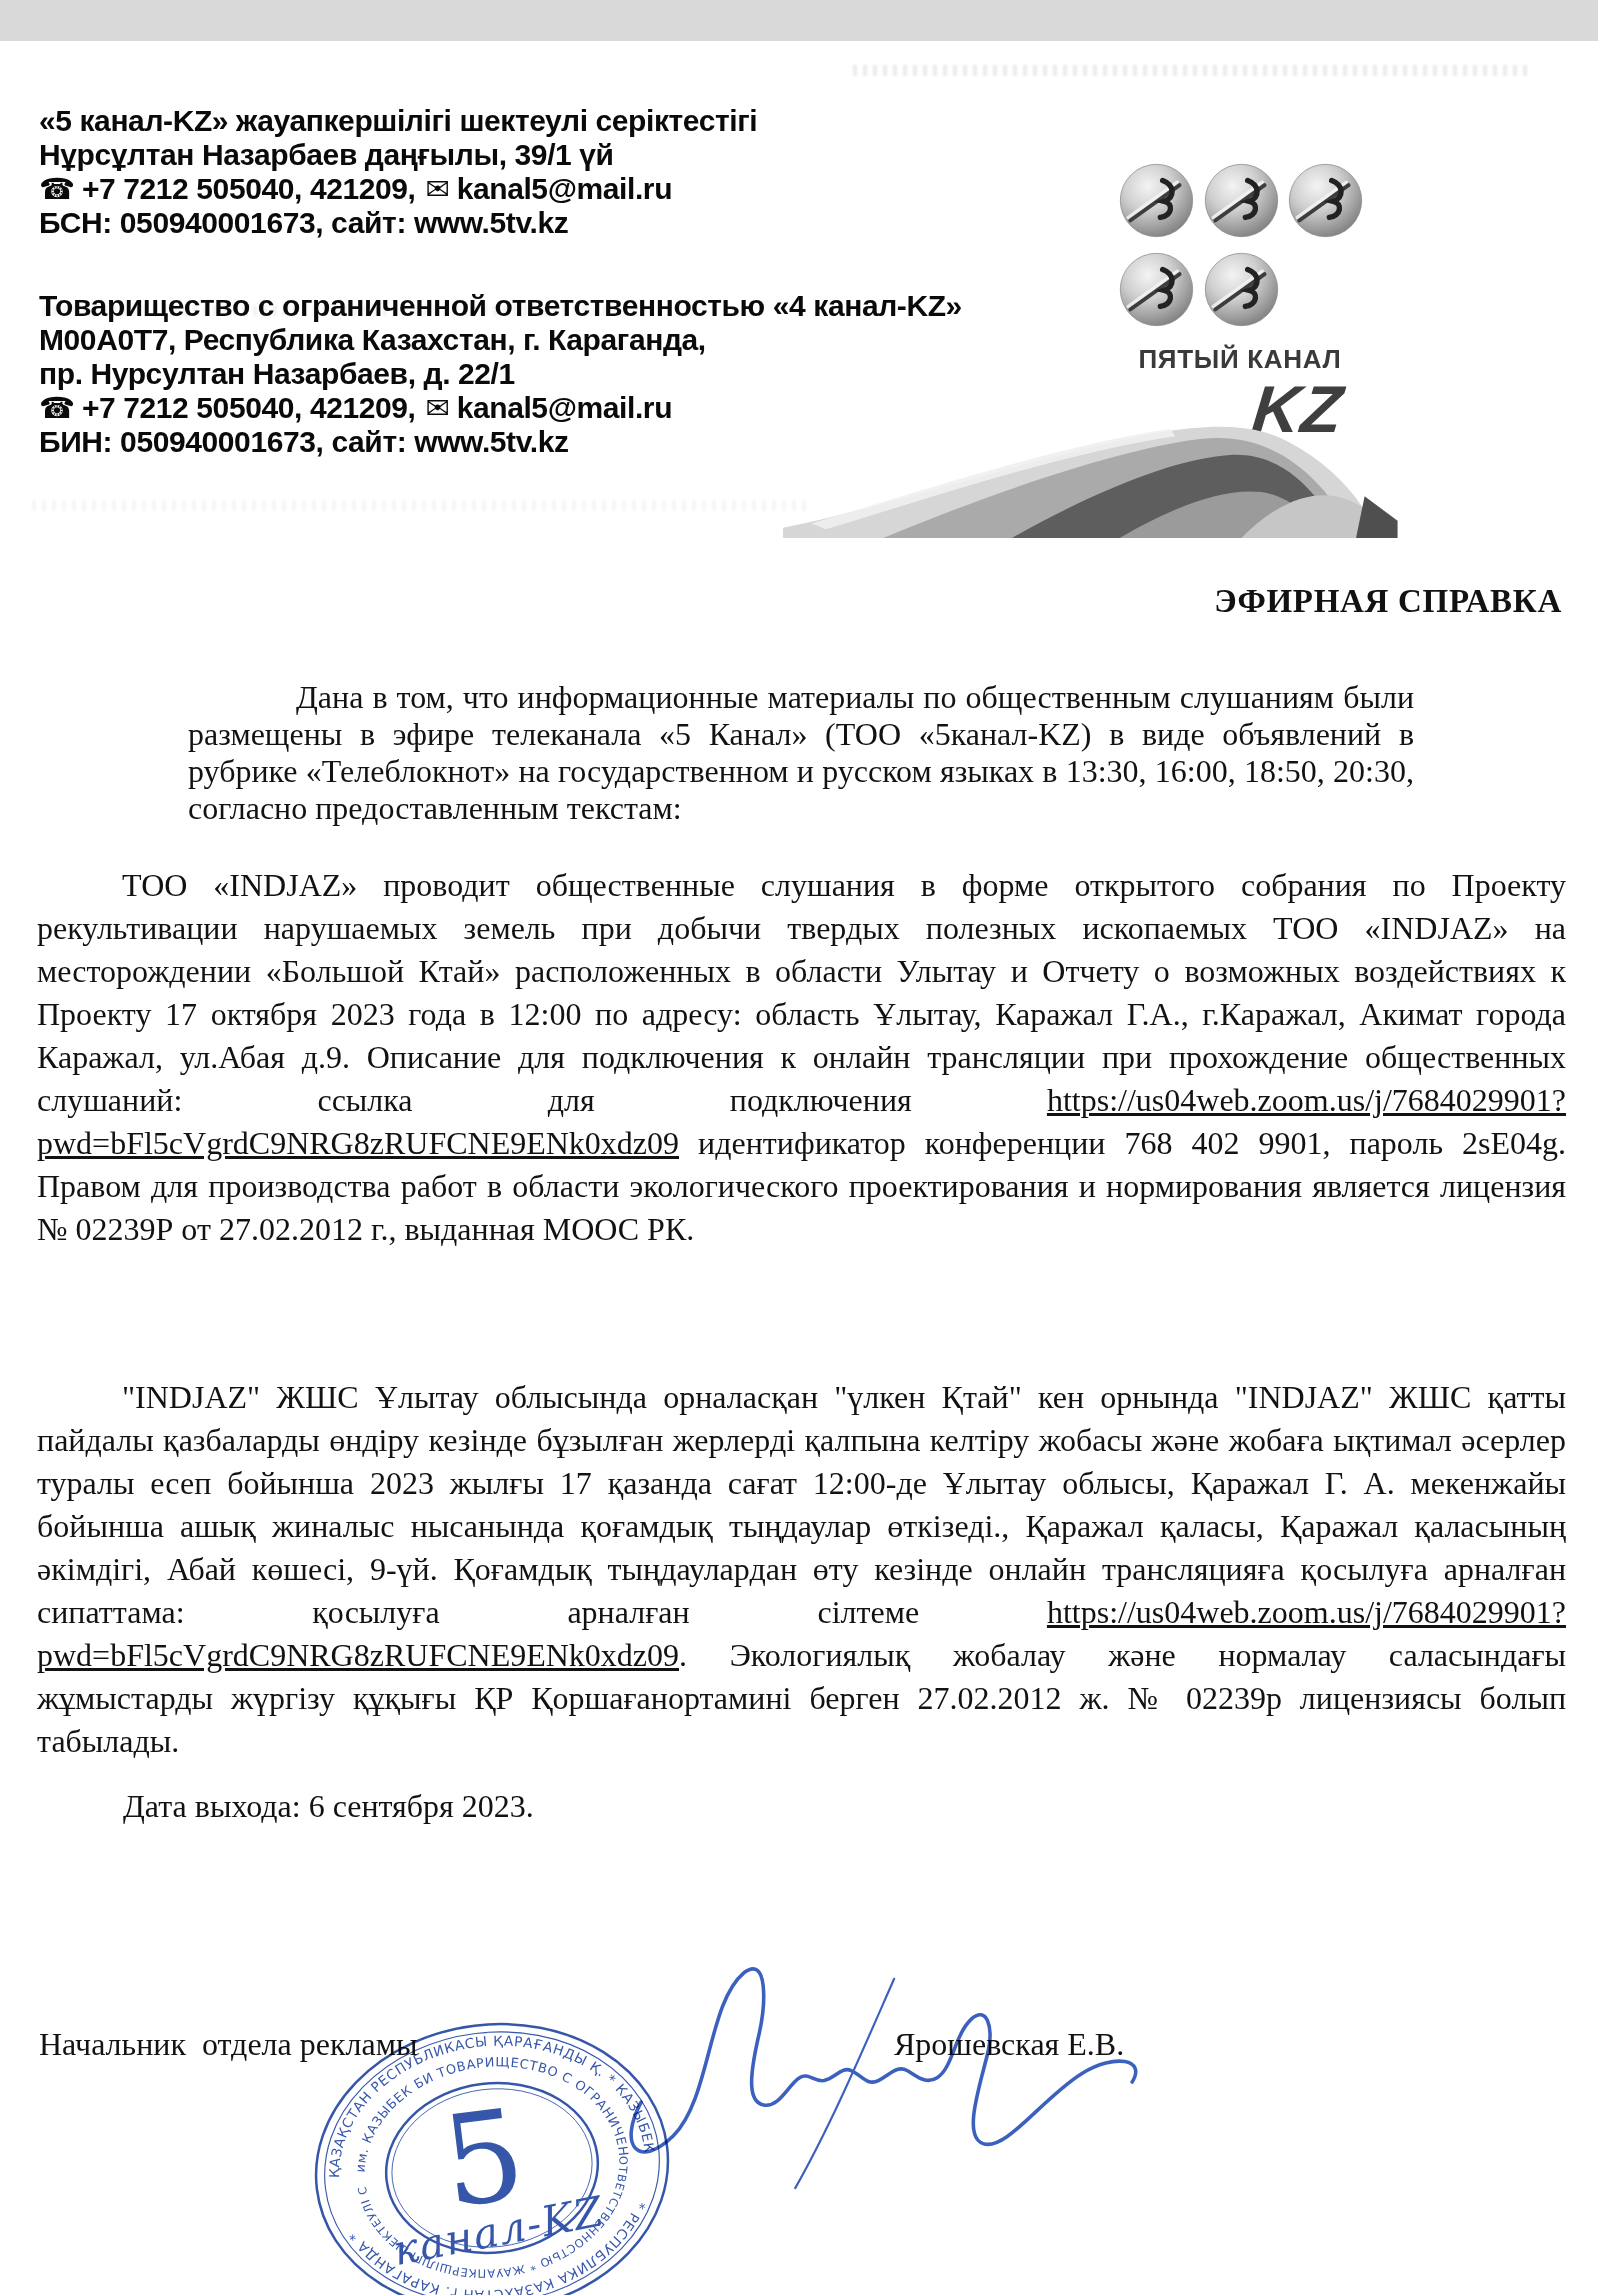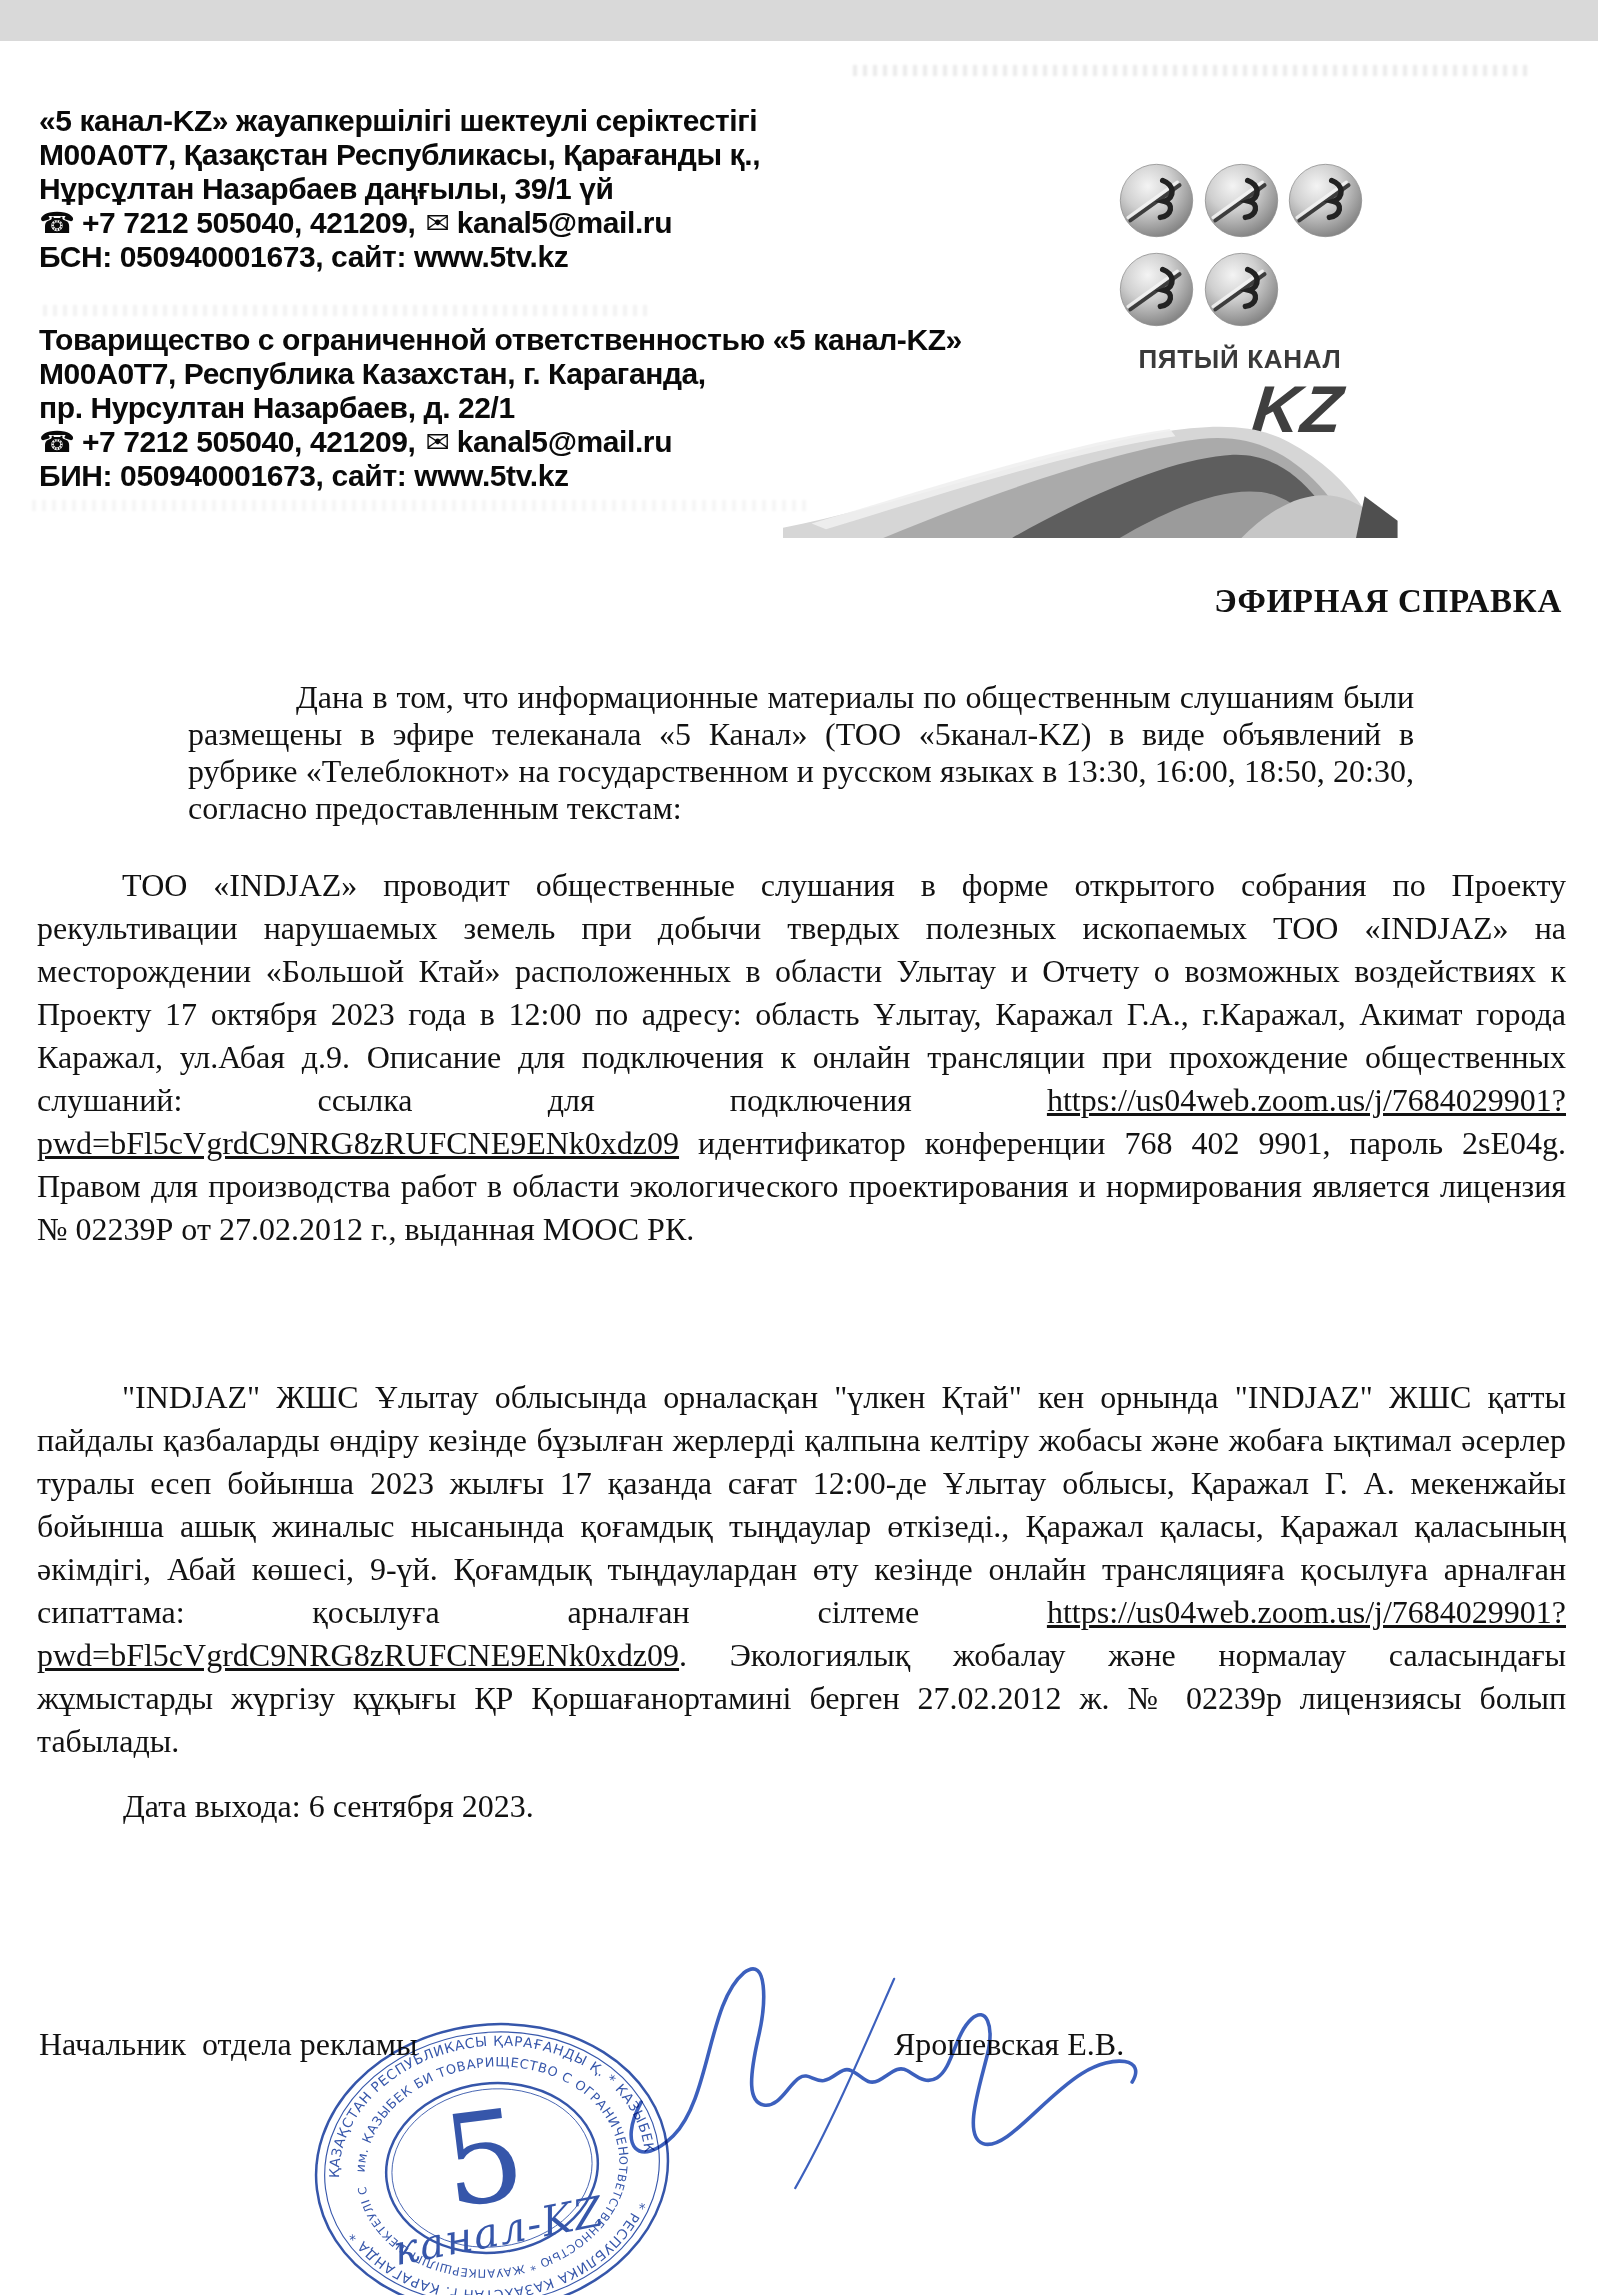--- a/index.html
+++ b/index.html
@@ -56,33 +56,32 @@
 
 <div class="page">
 
   <div class="artifact a1"></div>
   <div class="artifact a2"></div>
   <div class="artifact a3"></div>
 
   <div class="hdr">
     <div>
       <div class="hdr-line">«5 канал-KZ» жауапкершілігі шектеулі серіктестігі</div>
-      <div class="hdr-line">М00А0Т7, Қазақстан Республикасы, Қарағанды қ.,</div>
       <div class="hdr-line">Нұрсұлтан Назарбаев даңғылы, 39/1 үй</div>
       <div class="hdr-line">
         <span class="glyph">☎</span>
         <span>+7 7212 505040, 421209,</span>
         <span class="glyph mail">✉</span>
         <span>kanal5@mail.ru</span>
       </div>
       <div class="hdr-line">БСН: 050940001673, сайт: www.5tv.kz</div>
     </div>
     <div class="hdr-gap"></div>
     <div>
-      <div class="hdr-line">Товарищество с ограниченной ответственностью «5 канал-KZ»</div>
+      <div class="hdr-line">Товарищество с ограниченной ответственностью «4 канал-KZ»</div>
       <div class="hdr-line">М00А0Т7, Республика Казахстан, г. Караганда,</div>
       <div class="hdr-line">пр. Нурсултан Назарбаев, д. 22/1</div>
       <div class="hdr-line">
         <span class="glyph">☎</span>
         <span>+7 7212 505040, 421209,</span>
         <span class="glyph mail">✉</span>
         <span>kanal5@mail.ru</span>
       </div>
       <div class="hdr-line">БИН: 050940001673, сайт: www.5tv.kz</div>
     </div>

